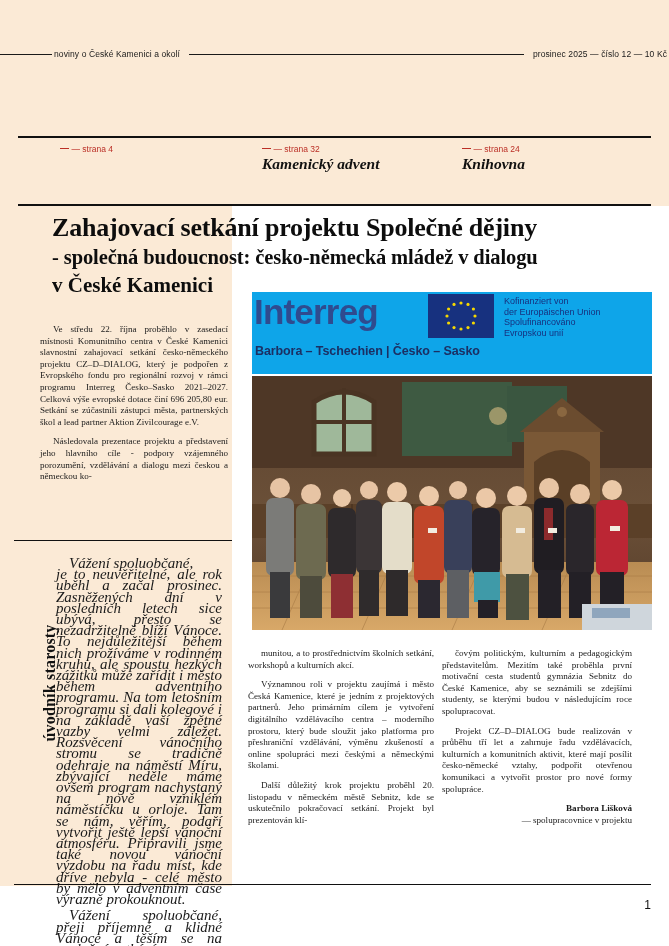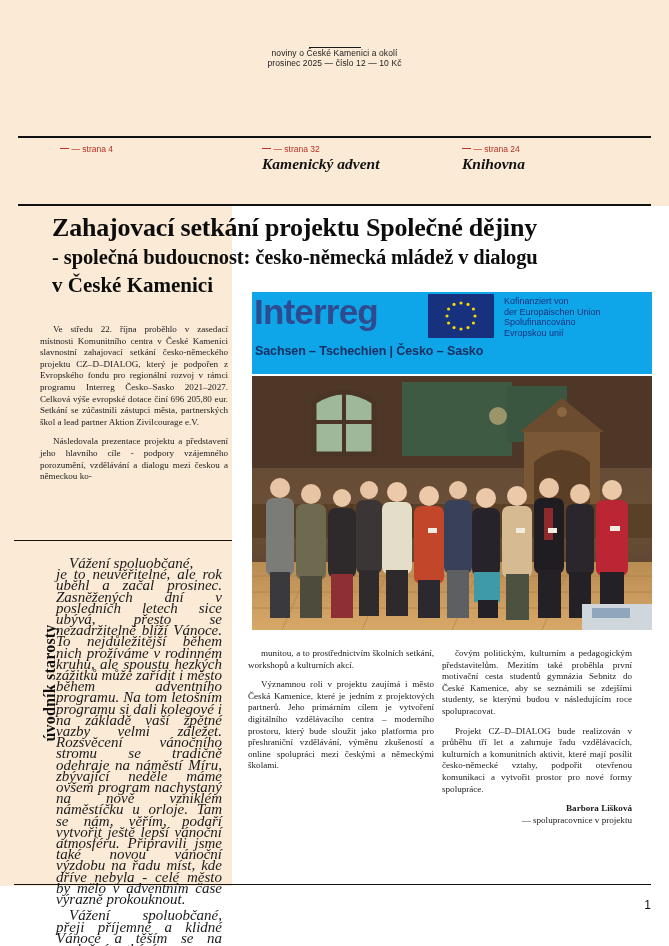--- a/index.html
+++ b/index.html
@@ -44,21 +44,20 @@
   .kicker-row {
     position: absolute;
     left: 0; top: 47px;
     width: 669px; height: 14px;
     display: flex;
     align-items: center;
     font-family: "Liberation Sans", sans-serif;
     font-size: 8.5px;
     color: #1a1a1a;
     letter-spacing: 0.1px;
-    flex-direction: column;
   }
   .kicker-rule {
     height: 1px;
     background: #1a1a1a;
     flex: 0 0 auto;
   }
   .kicker-rule.left  { width: 52px; margin-left: 0; }
   .kicker-rule.mid   { flex: 1 1 auto; margin: 0 7px; }
   .kicker-text { white-space: nowrap; padding: 0 2px; }
 
@@ -362,21 +361,21 @@
   <div class="teaser-rule"></div>
 
   <div class="headline">
     <div class="h1">Zahajovací setkání projektu Společné dějiny</div>
     <div class="h2">- společná budoucnost: česko-německá mládež v dialogu</div>
     <div class="h3">v České Kamenici</div>
   </div>
 
   <div class="interreg">
     <div class="interreg-word">Interreg</div>
-    <div class="interreg-sub">Sachsen – Tschechien | Česko – Sasko</div>
+    <div class="interreg-sub">Barbora – Tschechien | Česko – Sasko</div>
 
     <div class="eu-flag">
       <svg width="66" height="44" viewBox="0 0 66 44">
         <rect x="0" y="0" width="66" height="44" fill="#17317f"></rect>
         <g fill="#f5d800">
           <circle cx="33" cy="9" r="1.6"></circle>
           <circle cx="40" cy="10.4" r="1.6"></circle>
           <circle cx="45.4" cy="15" r="1.6"></circle>
           <circle cx="47" cy="22" r="1.6"></circle>
           <circle cx="45.4" cy="29" r="1.6"></circle>
@@ -513,20 +512,21 @@
   </div>
 
   <div class="col col-1">
     <p>Ve středu 22. října proběhlo v zasedací místnosti Komunitního centra v České Kamenici slavnostní zahajovací setkání česko-německého projektu CZ–D–DIALOG, který je podpořen z Evropského fondu pro regionální rozvoj v rámci programu Interreg Česko–Sasko 2021–2027. Celková výše evropské dotace činí 696 205,80 eur. Setkání se zúčastnili zástupci města, partnerských škol a lead partner Aktion Zivilcourage e.V.</p>
     <p>Následovala prezentace projektu a představení jeho hlavního cíle - podpory vzájemného porozumění, vzdělávání a dialogu mezi českou a německou ko-</p>
   </div>
 
   <div class="col col-2">
     <p>munitou, a to prostřednictvím školních setkání, workshopů a kulturních akcí.</p>
     <p>Významnou roli v projektu zaujímá i město Česká Kamenice, které je jedním z projektových partnerů. Jeho primárním cílem je vytvoření digitálního vzdělávacího centra – moderního prostoru, který bude sloužit jako platforma pro přeshraniční vzdělávání, výměnu zkušeností a online spolupráci mezi českými a německými školami.</p>
+    <p>Další důležitý krok projektu proběhl 20. listopadu v německém městě Sebnitz, kde se uskutečnilo pokračovací setkání. Projekt byl prezentován klí-</p>
   </div>
 
   <div class="col col-3">
     <p>čovým politickým, kulturním a pedagogickým představitelům. Mezitím také proběhla první motivační cesta studentů gymnázia Sebnitz do České Kamenice, aby se seznámili se zdejšími studenty, se kterými budou v následujícím roce spolupracovat.</p>
     <p>Projekt CZ–D–DIALOG bude realizován v průběhu tří let a zahrnuje řadu vzdělávacích, kulturních a komunitních aktivit, které mají posílit česko-německé vztahy, podpořit otevřenou komunikaci a vytvořit prostor pro nové formy spolupráce.</p>
     <p class="byline">
       <span class="name">Barbora Lišková</span>
       <span class="role">— spolupracovnice v projektu</span>
     </p>
   </div>

